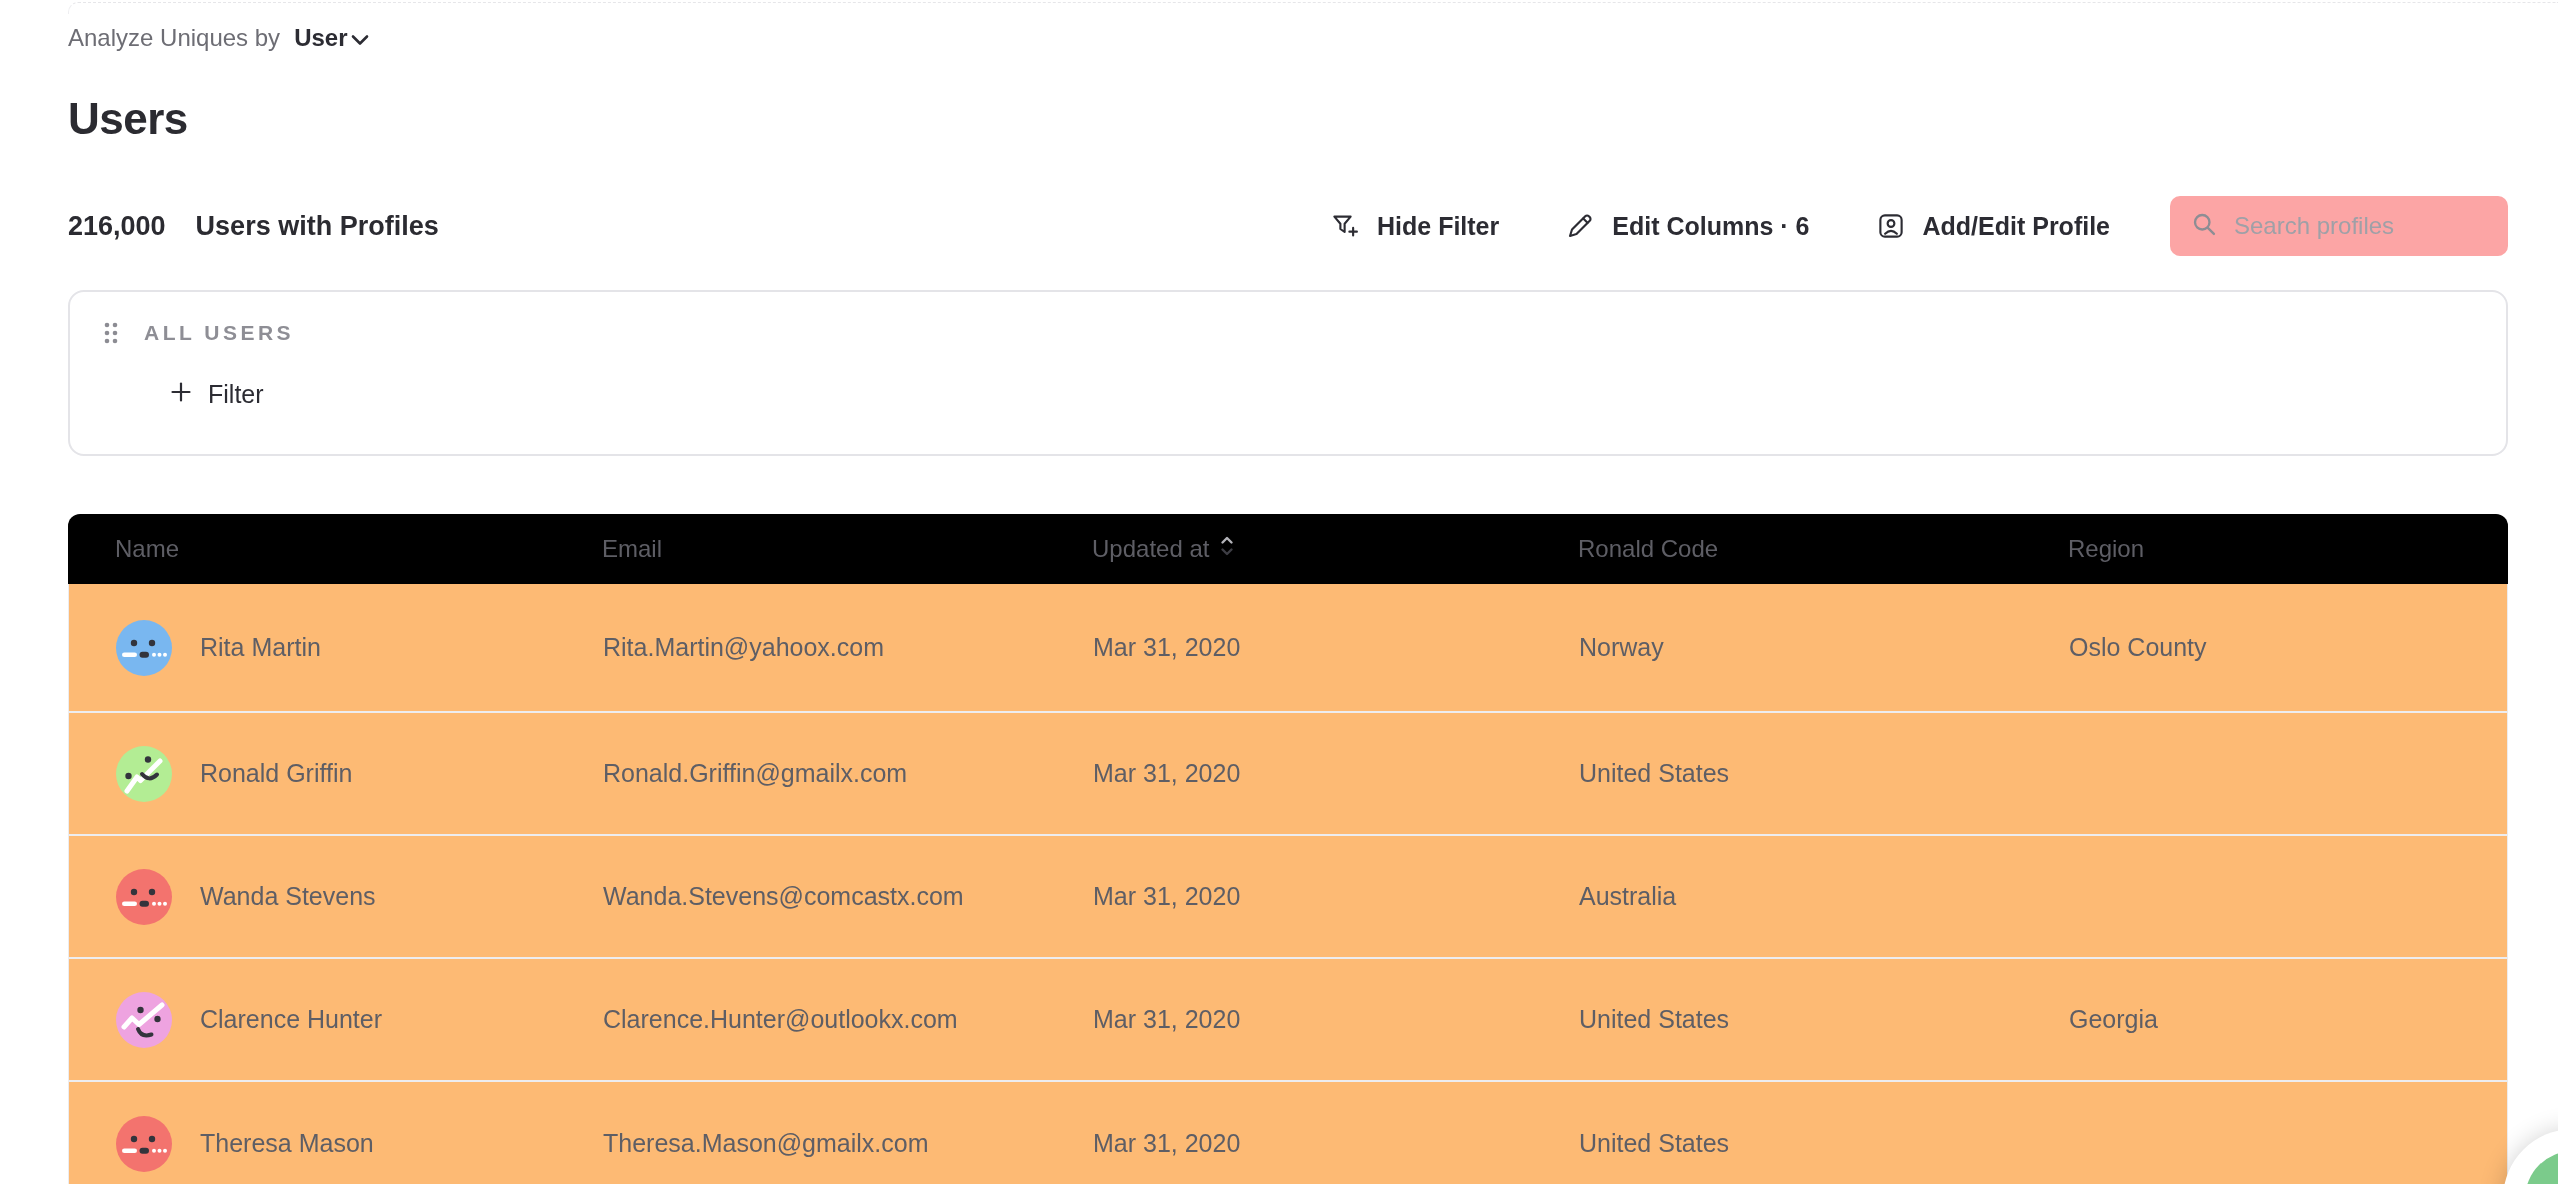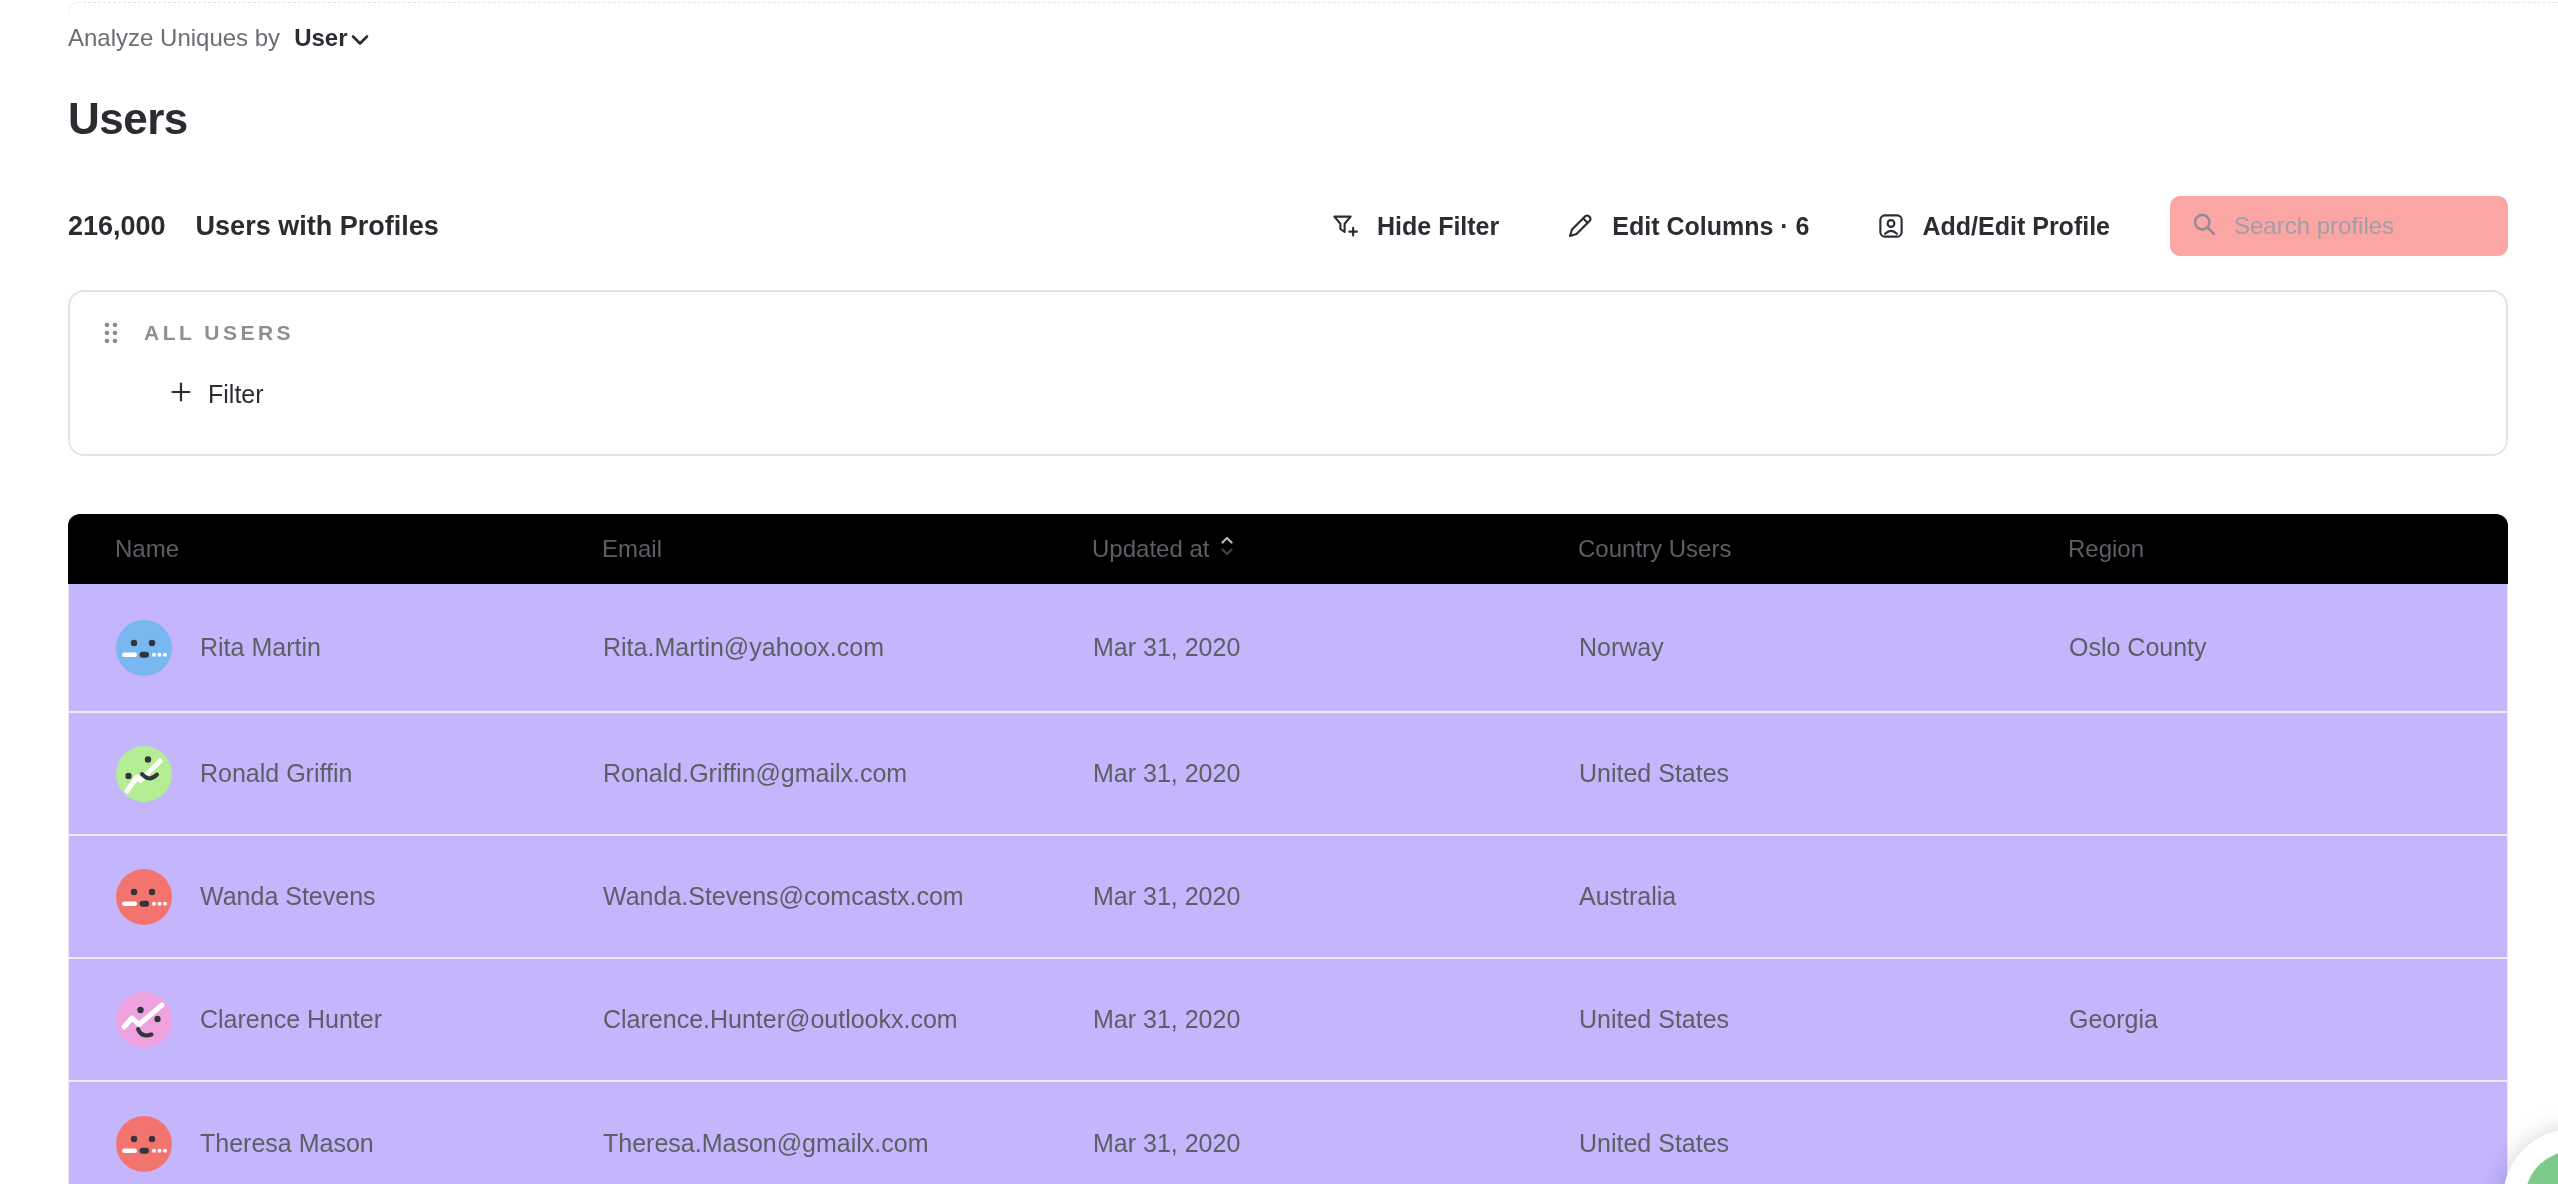--- a/index.html
+++ b/index.html
@@ -73,21 +73,21 @@
     height: 70px; background: #000000; border-radius: 12px 12px 0 0;
     display: grid; grid-template-columns: 487px 490px 486px 490px 1fr;
     align-items: center; padding-left: 47px;
     font-size: 24px; font-weight: 500; color: #5e5e65;
   }
   .th { display: flex; align-items: center; gap: 10px; cursor: pointer; }
   .tbody { border-left: 1px solid #ececef; border-right: 1px solid #ececef; }
   .trow {
     height: 123px; display: grid; grid-template-columns: 487px 490px 486px 490px 1fr;
     align-items: center; padding-left: 47px; border-bottom: 2px solid #ededf0;
-    font-size: 25px; color: #5e5e65; cursor: pointer; background: #c4b5fd;
+    font-size: 25px; color: #5e5e65; cursor: pointer; background: #fdba74;
   }
   .trow:first-child { height: 129px; }
   .trow:last-child { border-bottom: none; }
   .name-cell { display: flex; align-items: center; gap: 28px; }
   .avatar {
     width: 56px; height: 56px; border-radius: 50%; flex: 0 0 56px; position: relative;
   }
   .avatar svg { position: absolute; inset: 0; }
 
   
@@ -202,21 +202,21 @@
       <div class="th">
         <span>Updated at</span>
         <span>
           <svg width="16" height="24" viewBox="0 0 16 24" fill="none" stroke-width="2.4" stroke-linecap="round" stroke-linejoin="round">
             <polyline points="3.5,8.5 8,4 12.5,8.5" stroke="#b3b3b9"></polyline>
             <polyline points="3.5,15.5 8,20 12.5,15.5" stroke="#3d3d44"></polyline>
           </svg>
         </span>
       </div>
       <div class="th">
-          <span>Country Users</span>
+          <span>Ronald Code</span>
         </div>
       <div class="th">
           <span>Region</span>
         </div>
     </div>
 
     <div class="tbody">
 
       <div class="trow">
         <div class="name-cell">

